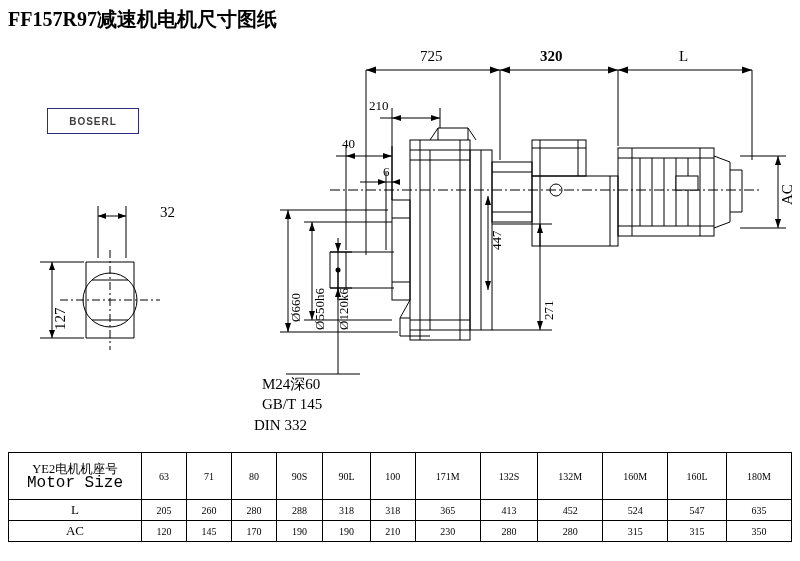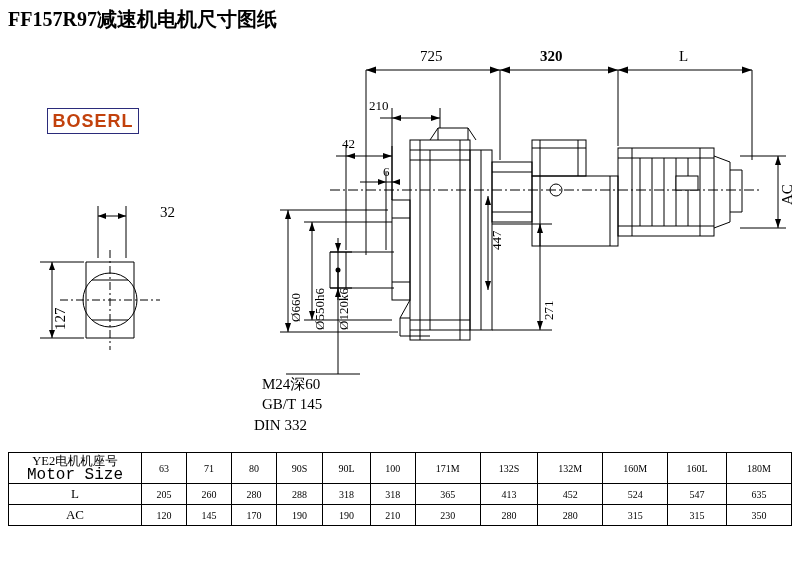--- a/index.html
+++ b/index.html
@@ -24,21 +24,21 @@
   
   .logo-box{
     position:absolute;left:47px;top:108px;
     width:90px;height:24px;
     border:1px solid #2b2b7a;
     display:flex;align-items:center;justify-content:center;
     background:#fff;
   }
   .logo-text{
     font-family:"Liberation Sans", sans-serif;
-    font-size:18px;font-weight:bold;color:#c2410c;
+    font-size:10px;font-weight:bold;color:#404040;
     letter-spacing:1px;
   }
 
   .lbl{
     position:absolute;
     font-family:"Liberation Serif", serif;
     font-size:13px;color:#000;white-space:nowrap;
   }
   .lbl.big{font-size:15px;}
   .lbl.bold{font-weight:bold;}
@@ -61,21 +61,21 @@
     height:20px;
     padding:0 2px;
   }
   table.spec td.rowhead{
     width:128px;
     font-size:13px;
   }
   table.spec td.rowhead.two{
     line-height:14px;
     font-size:12.5px;
-    padding:1px 2px;
+    padding:9px 2px;
   }
   .rh-l1{display:block;}
   .rh-l2{display:block;font-family:"Liberation Mono", monospace;font-size:16px;}
 
   svg.draw{position:absolute;left:0;top:0;width:800px;height:452px;}
 </style>
 </head>
 <body>
 
 <div id="root">
@@ -249,21 +249,21 @@
       <circle cx="338" cy="270" r="2.5" fill="#000" stroke="none"></circle>
       <line x1="286" y1="374" x2="360" y2="374"></line>
     </g>
   </svg>
 
   <div class="lbl big" style="left:420px;top:48px;">725</div>
   <div class="lbl big bold" style="left:540px;top:48px;">320</div>
   <div class="lbl big" style="left:679px;top:48px;">L</div>
 
   <div class="lbl" style="left:369px;top:98px;">210</div>
-  <div class="lbl" style="left:342px;top:136px;">42</div>
+  <div class="lbl" style="left:342px;top:136px;">40</div>
   <div class="lbl" style="left:383px;top:164px;">6</div>
 
   <div class="lbl big" style="left:160px;top:204px;">32</div>
   <div class="lbl big vert" style="left:52px;top:330px;">127</div>
 
   <div class="lbl vert" style="left:288px;top:322px;">Ø660</div>
   <div class="lbl vert" style="left:312px;top:330px;">Ø550h6</div>
   <div class="lbl vert" style="left:336px;top:330px;">Ø120k6</div>
   <div class="lbl vert" style="left:489px;top:250px;">447</div>
   <div class="lbl vert" style="left:541px;top:320px;">271</div>

